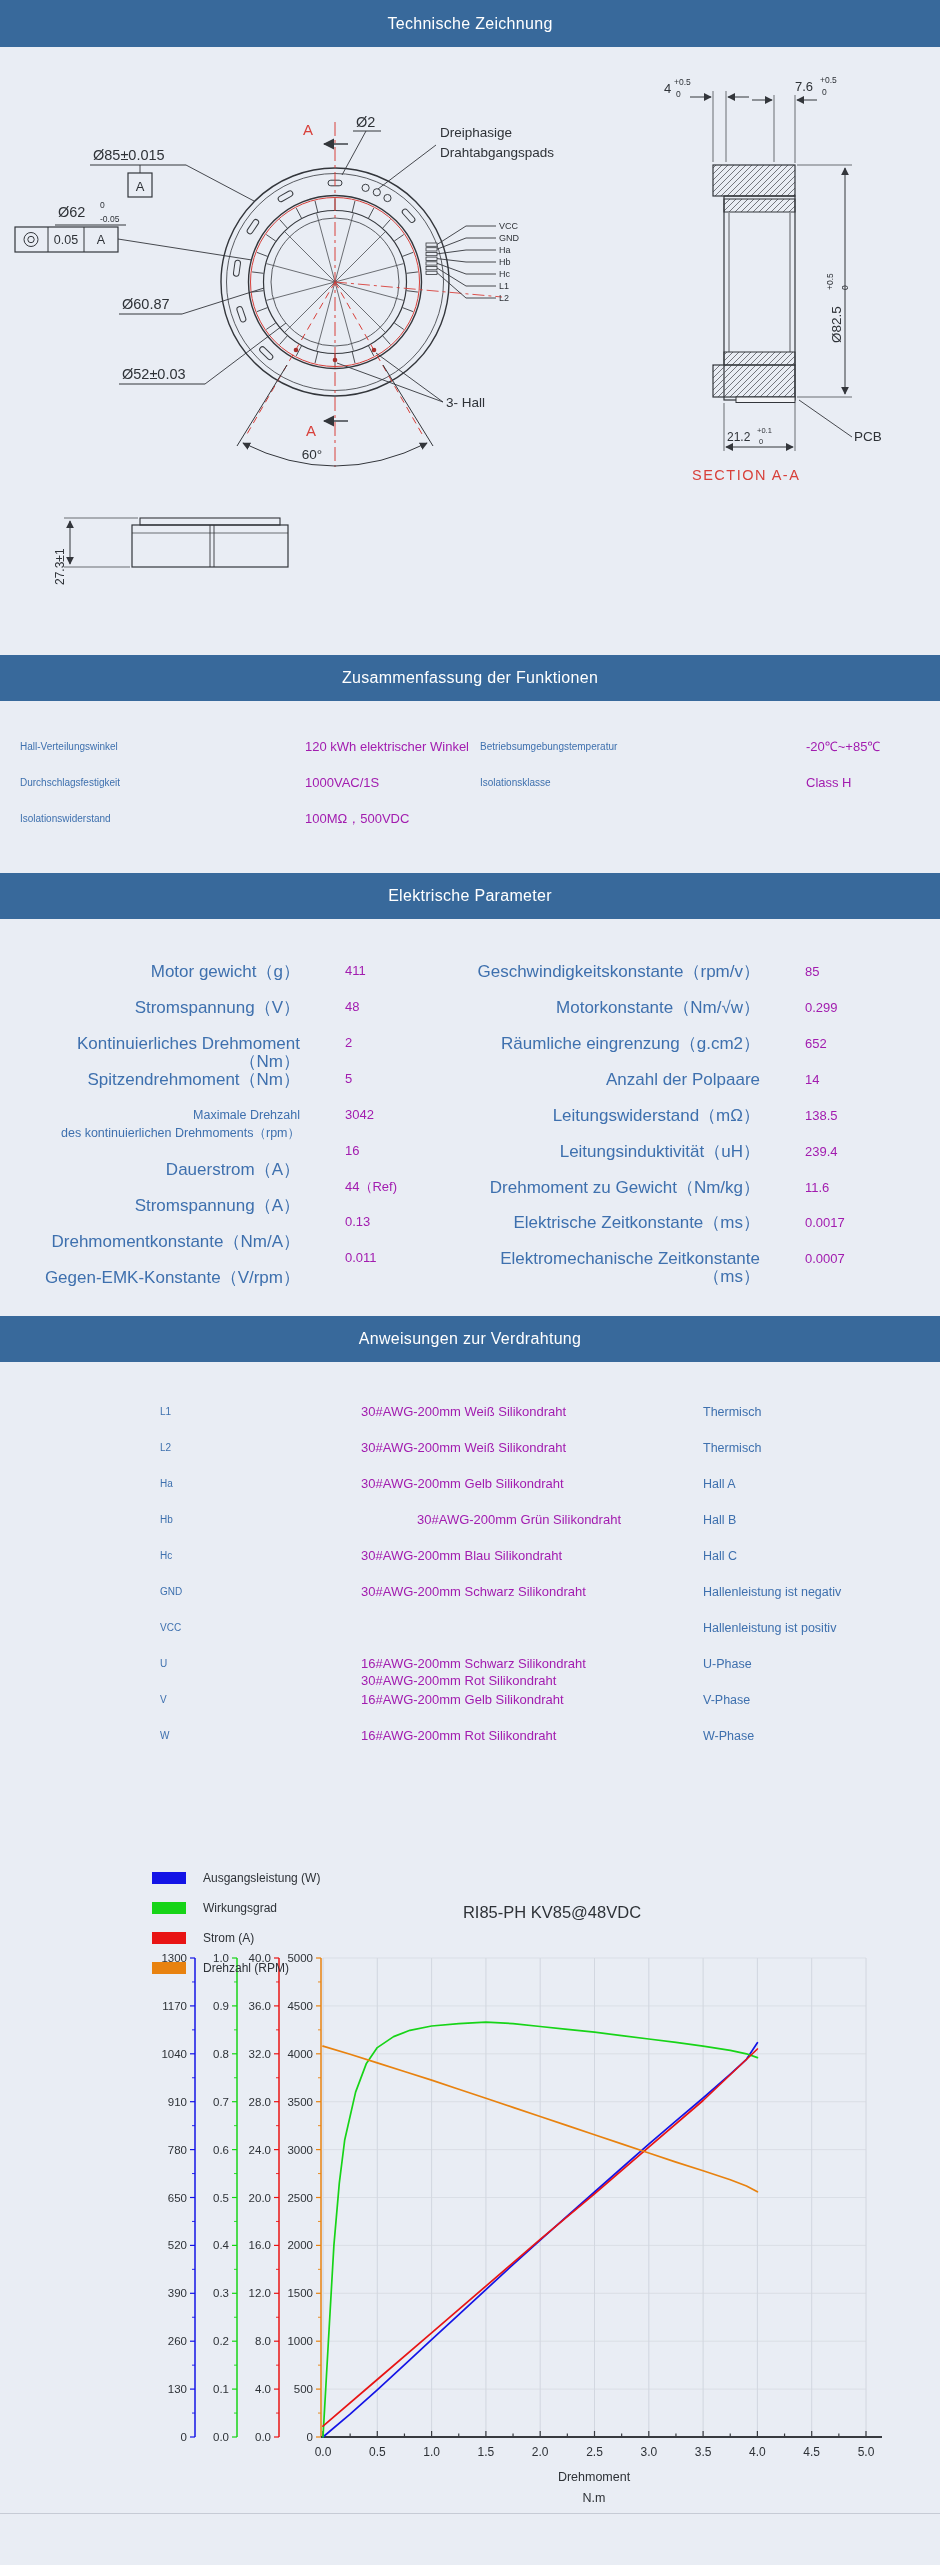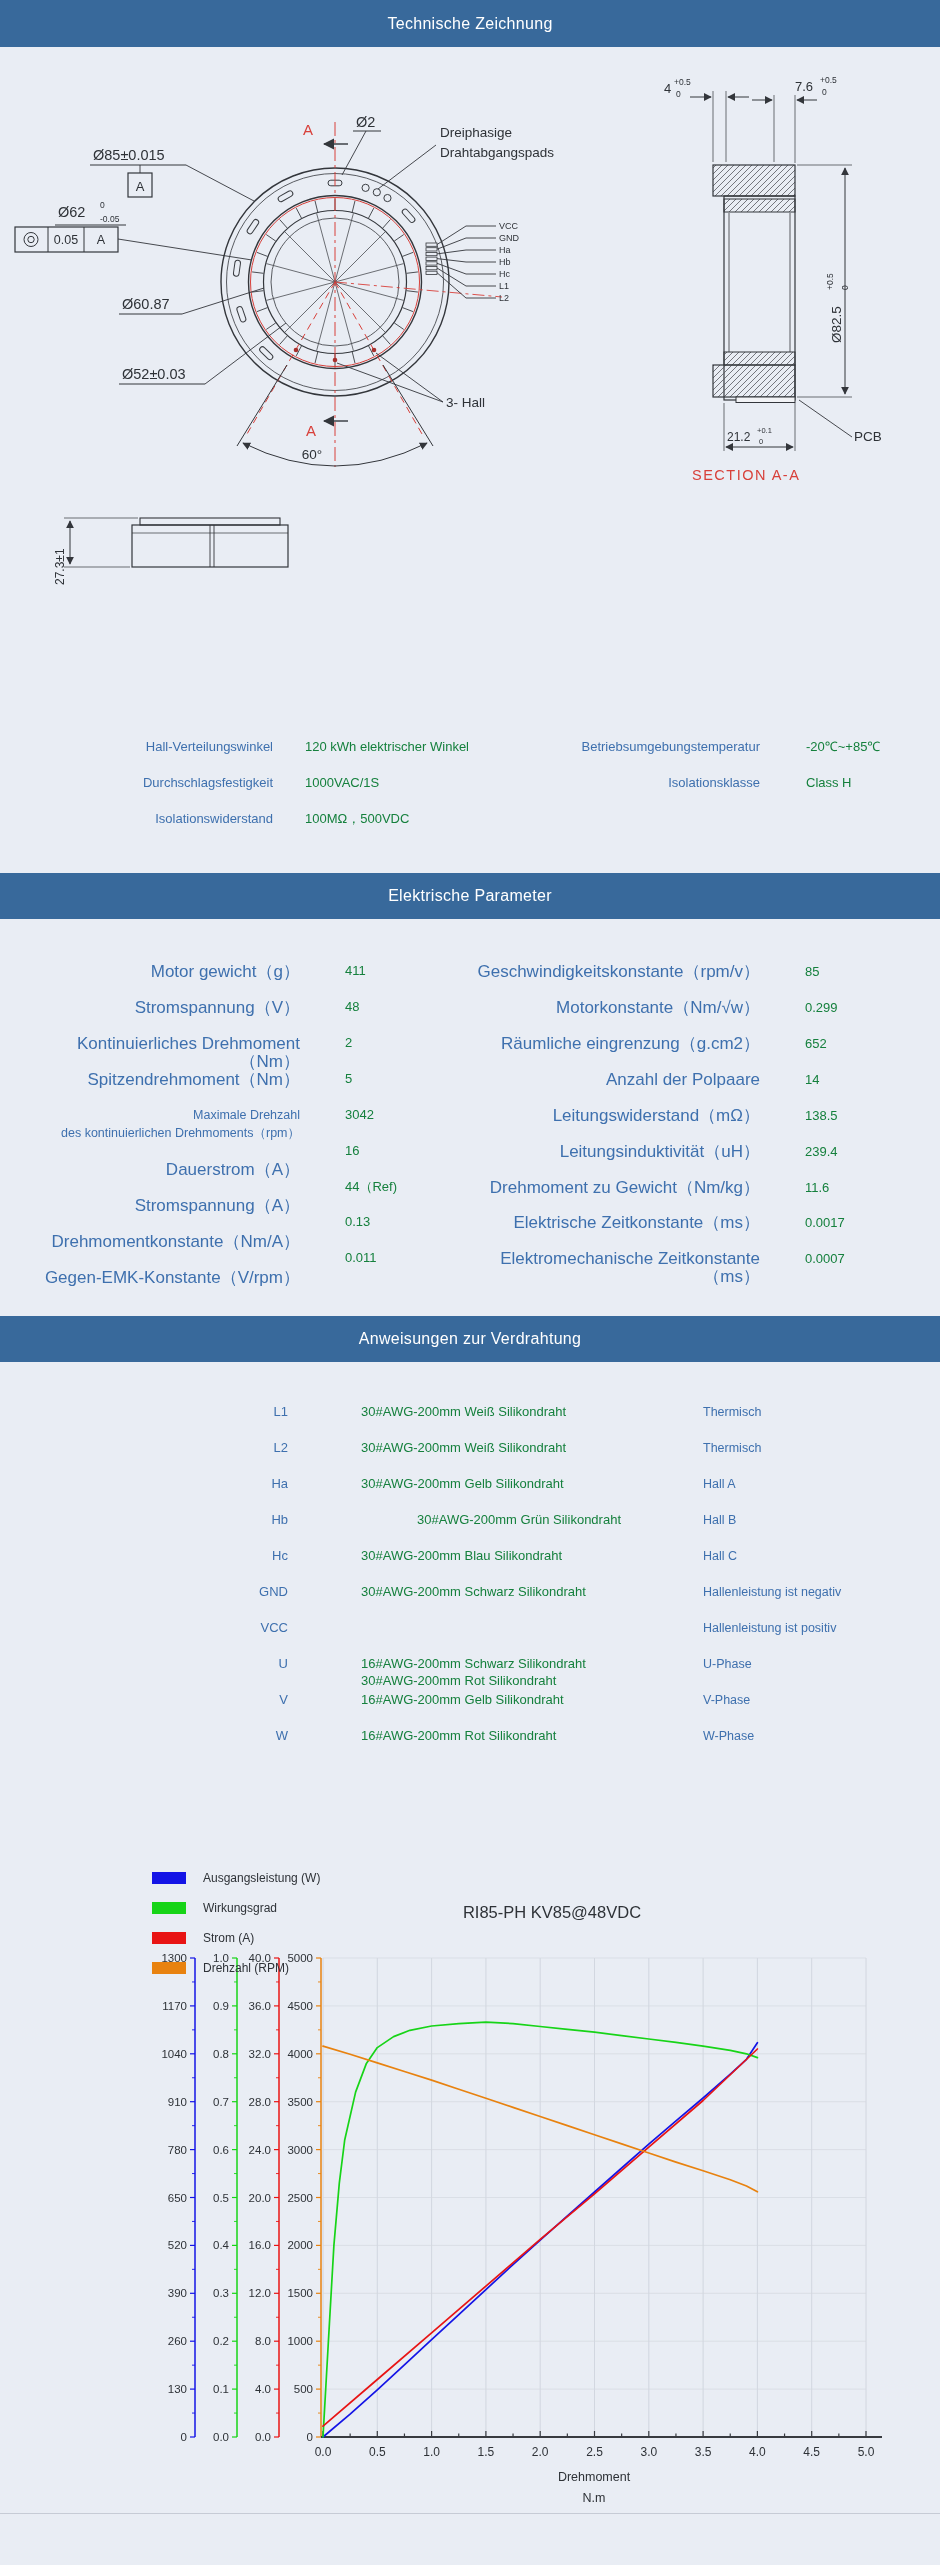--- a/index.html
+++ b/index.html
@@ -1,23 +1,23 @@
 <!DOCTYPE html>
 <html><head>
 <meta charset="utf-8">
 <style>
   html,body{margin:0;padding:0;background:#dfe3ea;}
   #page{position:relative;width:940px;height:2565px;background:#e9edf4;overflow:hidden;
         font-family:"Liberation Sans",sans-serif;}
   .banner{position:absolute;left:0;width:940px;height:46px;background:#38699b;color:#fff;
           display:flex;align-items:center;justify-content:center;font-size:16px;letter-spacing:.3px;}
-  .lbl{position:absolute;color:#3e70ae;font-size:13px;height:18px;line-height:18px;text-align:right;}
+  .lbl{position:absolute;color:#3e70ae;font-size:10px;height:18px;line-height:18px;}
   .lblS{position:absolute;color:#3e70ae;font-size:17px;height:18px;line-height:18px;text-align:right;}
   .lbl2{position:absolute;color:#3e70ae;font-size:12.5px;line-height:18px;text-align:right;}
-  .val{position:absolute;color:#15803d;font-size:13px;height:18px;line-height:18px;white-space:nowrap;}
+  .val{position:absolute;color:#a21caf;font-size:13px;height:18px;line-height:18px;white-space:nowrap;}
   .fnc{position:absolute;color:#3e70ae;font-size:12.5px;height:18px;line-height:18px;white-space:nowrap;}
   svg{position:absolute;left:0;display:block;}
   svg text{font-family:"Liberation Sans",sans-serif;fill:#2e3237;}
   .dimtx{font-size:14.5px;}
   .dimsm{font-size:8.5px;}
   .wire{font-size:9px;}
   .red{fill:#d8403a;}
   #separator{position:absolute;left:0;top:2513px;width:940px;height:1px;background:#c6cbd5;}
   #footer{position:absolute;left:0;top:2527px;width:940px;height:22px;line-height:22px;
           text-align:center;color:#2b2b33;font-size:13px;}
@@ -236,20 +236,23 @@
       <line x1="210" y1="478" x2="210" y2="520" stroke-width="0.9"></line>
       <line x1="214" y1="478" x2="214" y2="520" stroke-width="0.9"></line>
       <line x1="132" y1="486" x2="288" y2="486" stroke-width="0.7"></line>
     </g>
     <line x1="64" y1="471" x2="138" y2="471" stroke="#33363b" stroke-width="0.7"></line>
     <line x1="64" y1="520" x2="130" y2="520" stroke="#33363b" stroke-width="0.7"></line>
     <line x1="70" y1="474" x2="70" y2="517" stroke="#33363b" stroke-width="1" marker-start="url(#ar)" marker-end="url(#ar)"></line>
     <text transform="translate(64,538) rotate(-90)" font-size="12">27.3±1</text>
   </svg>
 
+  <div class="banner" style="top:655px;">
+    <span>Zusammenfassung der Funktionen</span>
+  </div>
 
   <div class="lbl" style="top:738px;left:20px;width:253px;">Hall-Verteilungswinkel</div>
   <div class="val" style="top:738px;left:305px;">120 kWh elektrischer Winkel</div>
   <div class="lbl" style="top:774px;left:20px;width:253px;">Durchschlagsfestigkeit</div>
   <div class="val" style="top:774px;left:305px;">1000VAC/1S</div>
   <div class="lbl" style="top:810px;left:20px;width:253px;">Isolationswiderstand</div>
   <div class="val" style="top:810px;left:305px;">100MΩ，500VDC</div>
   <div class="lbl" style="top:738px;left:480px;width:280px;">Betriebsumgebungstemperatur</div>
   <div class="val" style="top:738px;left:806px;">-20℃~+85℃</div>
   <div class="lbl" style="top:774px;left:480px;width:280px;">Isolationsklasse</div>

